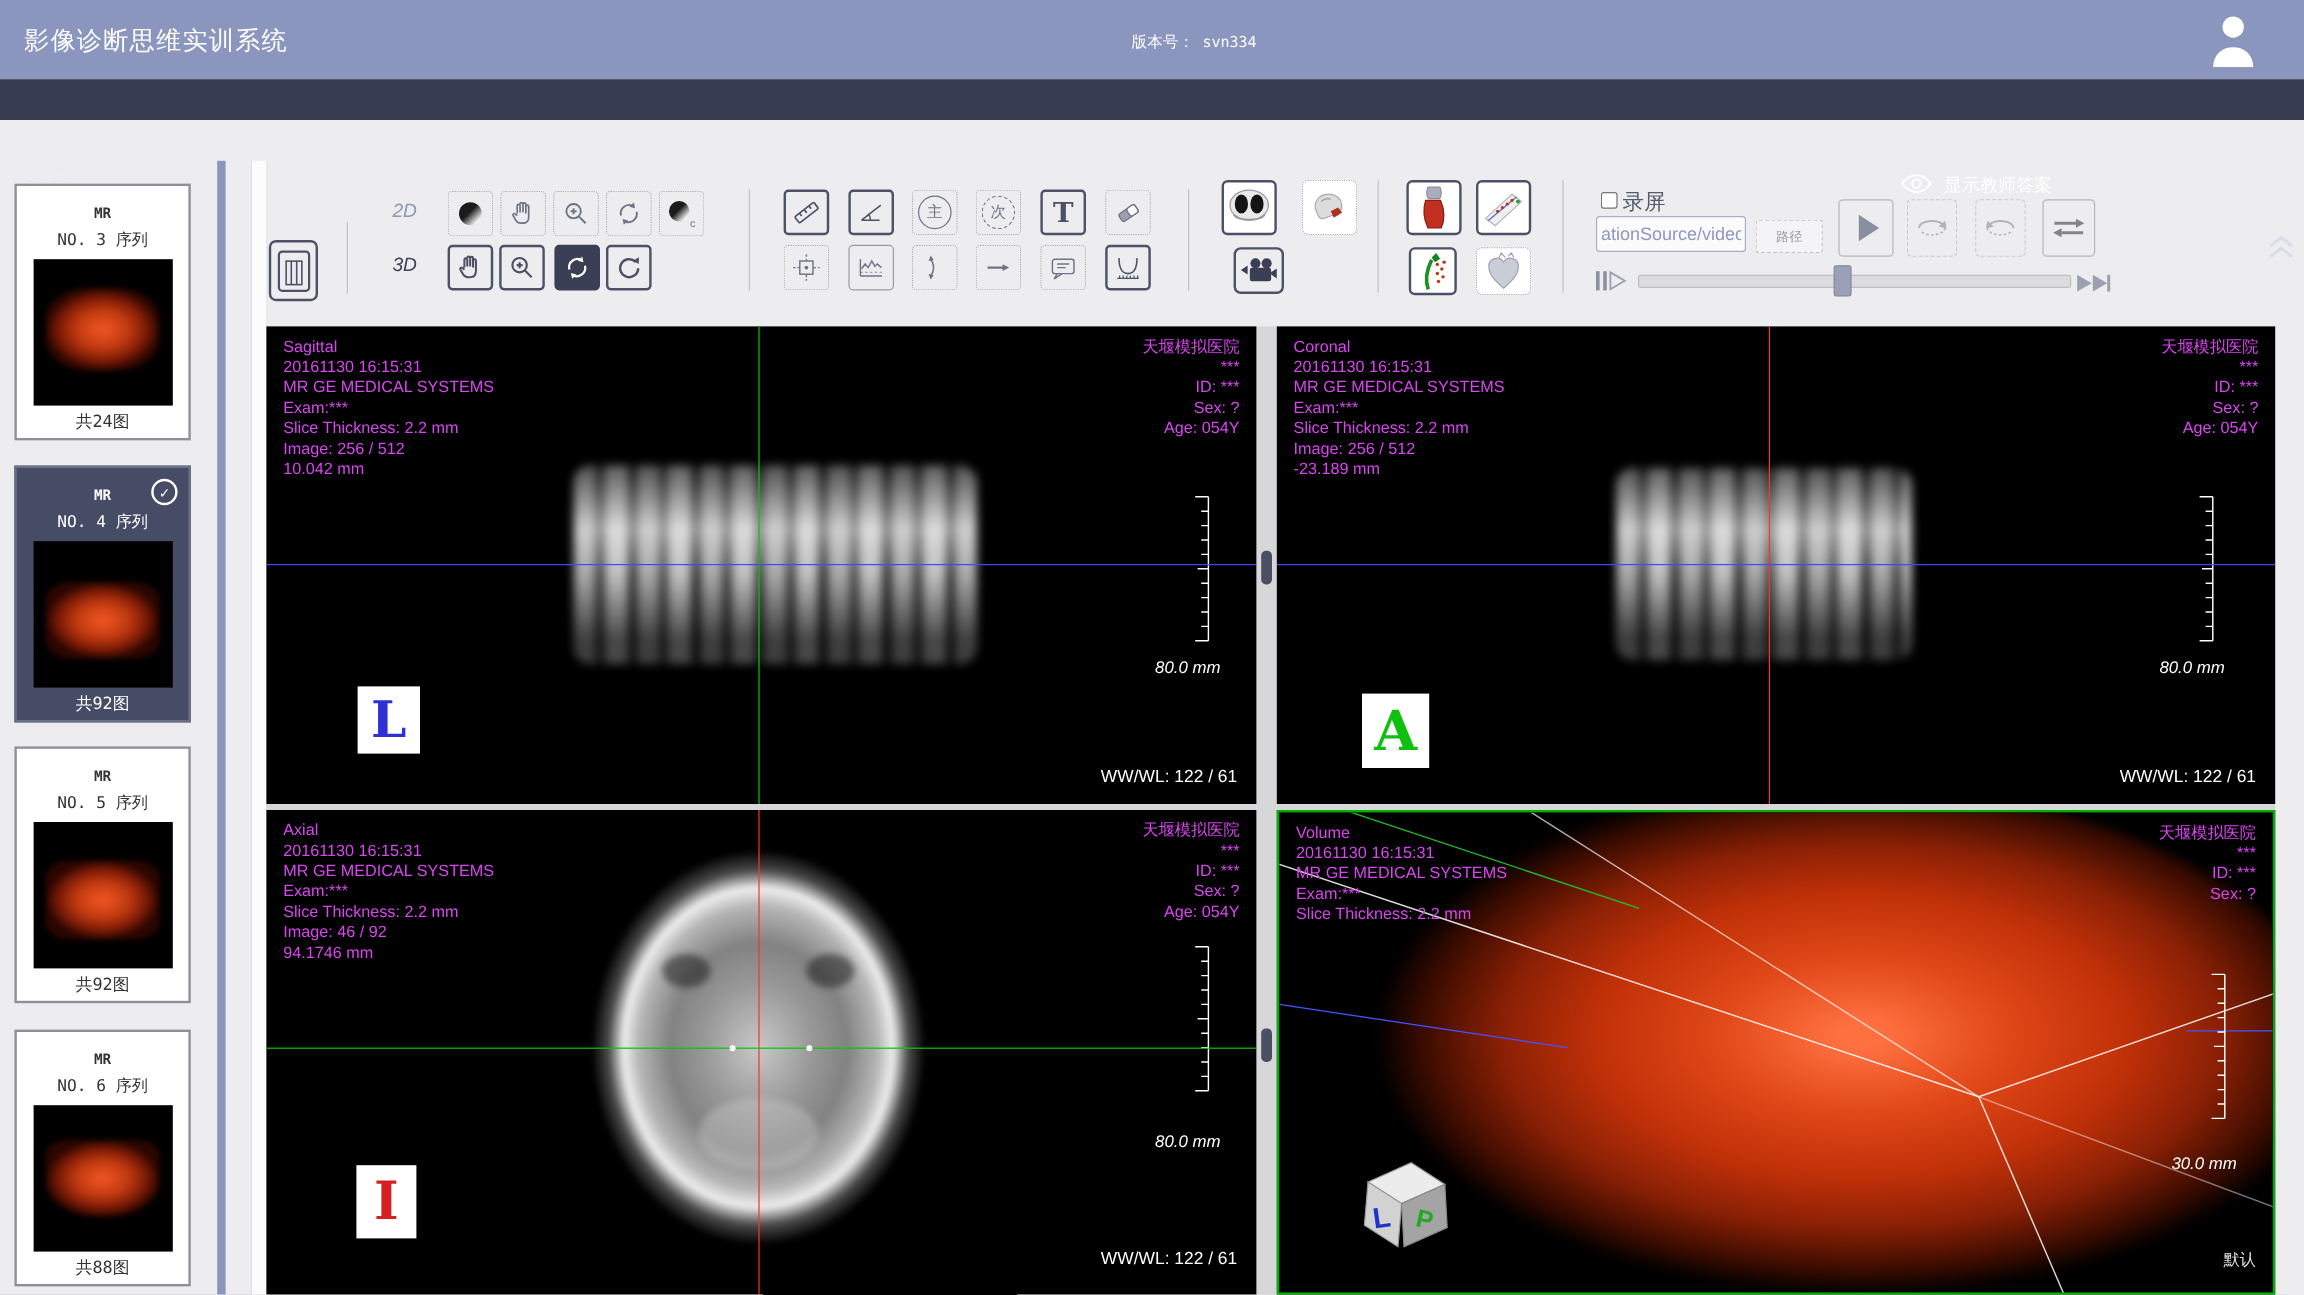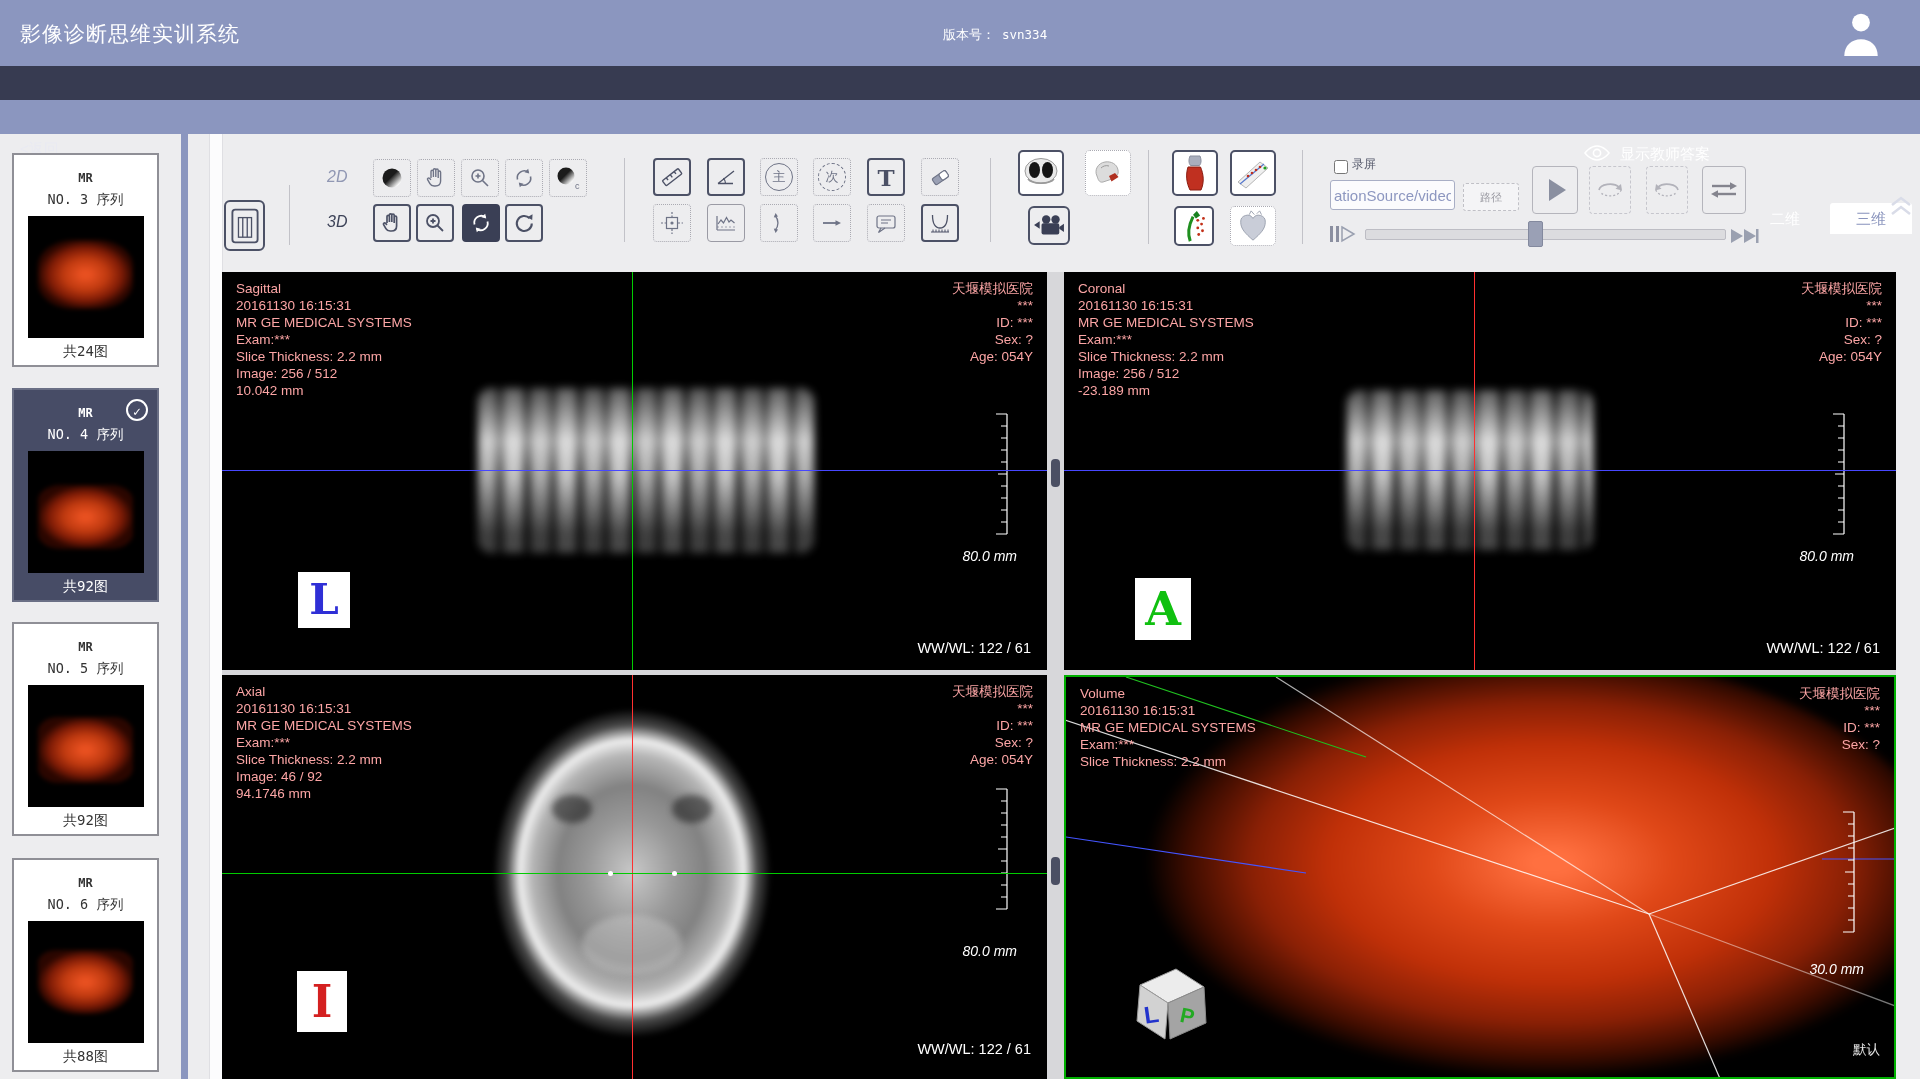--- a/index.html
+++ b/index.html
@@ -49,21 +49,21 @@
         justify-content:center;box-sizing:border-box;cursor:pointer;}
   .pbtn.dashed{border-style:dashed;border-color:#c6c6cd;}
   .rec-input{width:125px;height:30px;border:1px solid #a8aec5;border-radius:3px;background:#fbfbfd;
         color:#8d97c0;font-size:15px;padding:0 3px;box-sizing:border-box;font-family:"Liberation Sans",sans-serif;text-align:right;}
   .path-btn{width:56px;height:28px;border:1px dashed #c0c0c6;border-radius:3px;background:#f4f4f6;
         color:#9a9aa2;font-size:11px;}
   .slider-track{width:359px;height:9px;background:#dcdcdf;border:1px solid #bdbdc4;border-radius:2px;}
   .slider-handle{width:13px;height:24px;background:#9aa0b5;border:1px solid #83899e;border-radius:2px;cursor:pointer;}
   
   .vp{background:#000;overflow:hidden;}
-  .vp-info{color:#fca5a5;font-size:13.5px;line-height:17px;z-index:5;}
+  .vp-info{color:#d946ef;font-size:13.5px;line-height:17px;z-index:5;}
   .vp-info.r{text-align:right;}
   .xline{position:absolute;z-index:3;}
   .wwwl{color:#fff;font-size:14.5px;z-index:5;}
   .rlabel{color:#fff;font-size:14px;font-style:italic;z-index:5;}
   .marker{background:#fff;text-align:center;z-index:4;font-family:"DejaVu Serif",serif;font-weight:bold;}
   .mr-band{position:absolute;filter:blur(4px);border-radius:14px;opacity:.92;
       background:repeating-linear-gradient(90deg,rgba(205,205,205,.95) 0 18px,rgba(70,70,70,.9) 18px 26px,
       rgba(235,235,235,.95) 26px 45px,rgba(45,45,45,.9) 45px 53px);}
   .mr-band:after{content:"";position:absolute;inset:0;border-radius:14px;
       background:linear-gradient(180deg,rgba(0,0,0,.55),rgba(255,255,255,.5) 32%,rgba(120,120,120,.15) 55%,rgba(0,0,0,.65) 88%);}
@@ -106,24 +106,20 @@
     <div class="abs back">&lt;返回</div>
     <div class="abs" style="right:210px;top:78px">
       <svg width="26" height="18" viewBox="0 0 26 18" style="display:inline-block;vertical-align:-3px">
         <path d="M1 9s5-7 12-7 12 7 12 7-5 7-12 7S1 9 1 9z" fill="none" stroke="#fff" stroke-width="1.6"></path>
         <circle cx="13" cy="9" r="3.6" fill="none" stroke="#fff" stroke-width="1.6"></circle>
       </svg>
       <span style="color:#fff;font-size:15px;margin-left:6px">显示教师答案</span>
     </div>
   </div>
 
-  <div class="abs tabband">
-    <div class="abs tab tab-2d">二维</div>
-    <div class="abs tab tab-3d">三维</div>
-  </div>
 
   <div class="abs card" style="top:153px">
     <div class="c-mod">MR</div>
     <div class="c-name">NO. 3 序列</div>
     <div class="c-thumb">
         <div class="c-blob"></div>
       </div>
     <div class="c-count">共24图</div>
   </div>
   <div class="abs card sel" style="top:388px">
@@ -356,21 +352,21 @@
   </div>
   <div class="abs organ dotted" style="left:1230px;top:206px;width:46px;height:40px">
     <svg width="34" height="34" viewBox="0 0 36 36">
       <path d="M18 33C10 26 5 21 5 14a7 7 0 0113-4 7 7 0 0113 4c0 7-5 12-13 19z" fill="#c9cdd8" stroke="#9aa0ae"></path>
       <path d="M14 6l2-4 3.5 4M22 5l3-3 2 4" stroke="#9aa0ae" fill="none"></path>
     </svg>
   </div>
   <div class="abs vsep" style="left:1302px;top:150px;height:94px"></div>
 
   <input type="checkbox" class="abs" style="left: 1330px; top: 157px; width: 14px; height: 14px;">
-  <span class="abs" style="left:1352px;top:156px;font-size:12px;color:#55596b">录屏</span>
+  <span class="abs" style="left:1352px;top:156px;font-size:18px;color:#55596b">录屏</span>
   <input class="abs rec-input" style="left: 1330px; top: 180px;" value="ationSource/video">
   <button class="abs path-btn" style="left:1463px;top:183px">路径</button>
 
   <div class="abs pbtn" style="left:1532px;top:166px;width:46px;height:48px">
     <div style="width:0;height:0;border-left:17px solid #8a8fa0;border-top:11px solid transparent;border-bottom:11px solid transparent;margin-left:4px"></div>
   </div>
   <div class="abs pbtn dashed" style="left:1589px;top:166px;width:42px;height:48px;color:#b2b2ba">
     <svg width="30" height="26" viewBox="0 0 30 26">
       <path d="M4 13a11 6.5 0 0120-3" fill="none" stroke="currentColor" stroke-width="1.6"></path>
       <polygon points="26,7 27,13.5 20.5,11.8" fill="currentColor"></polygon>

